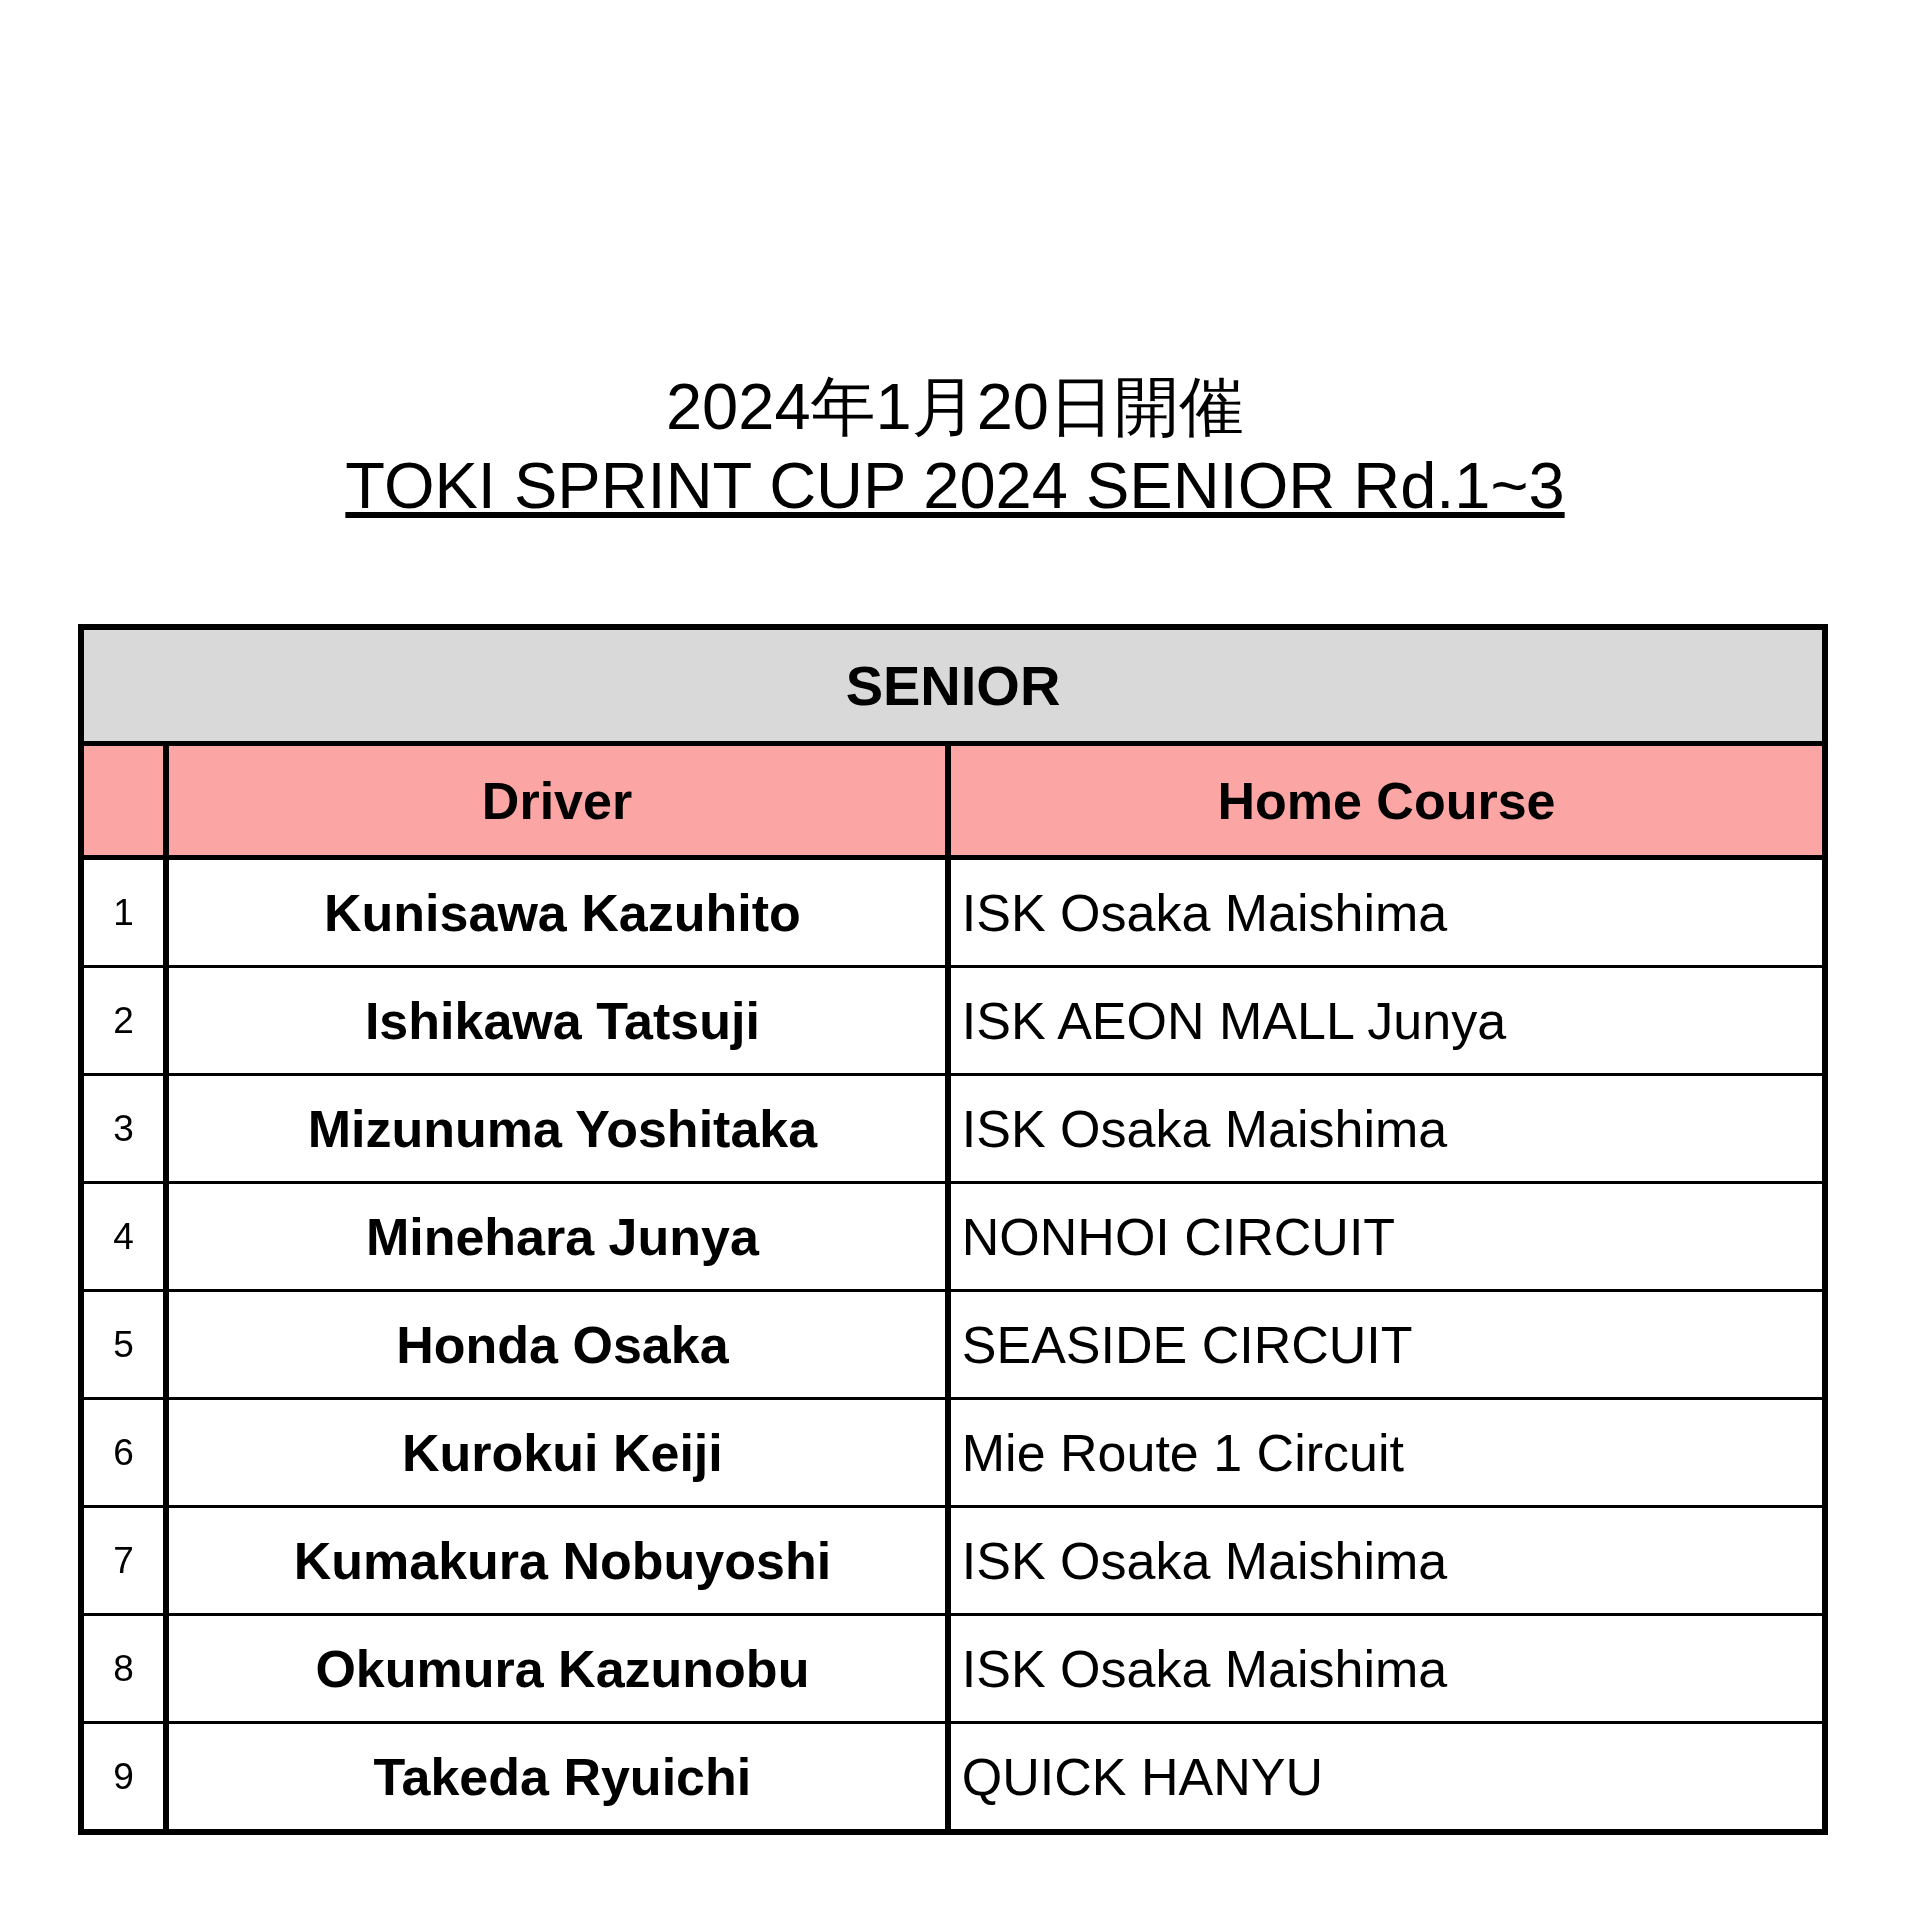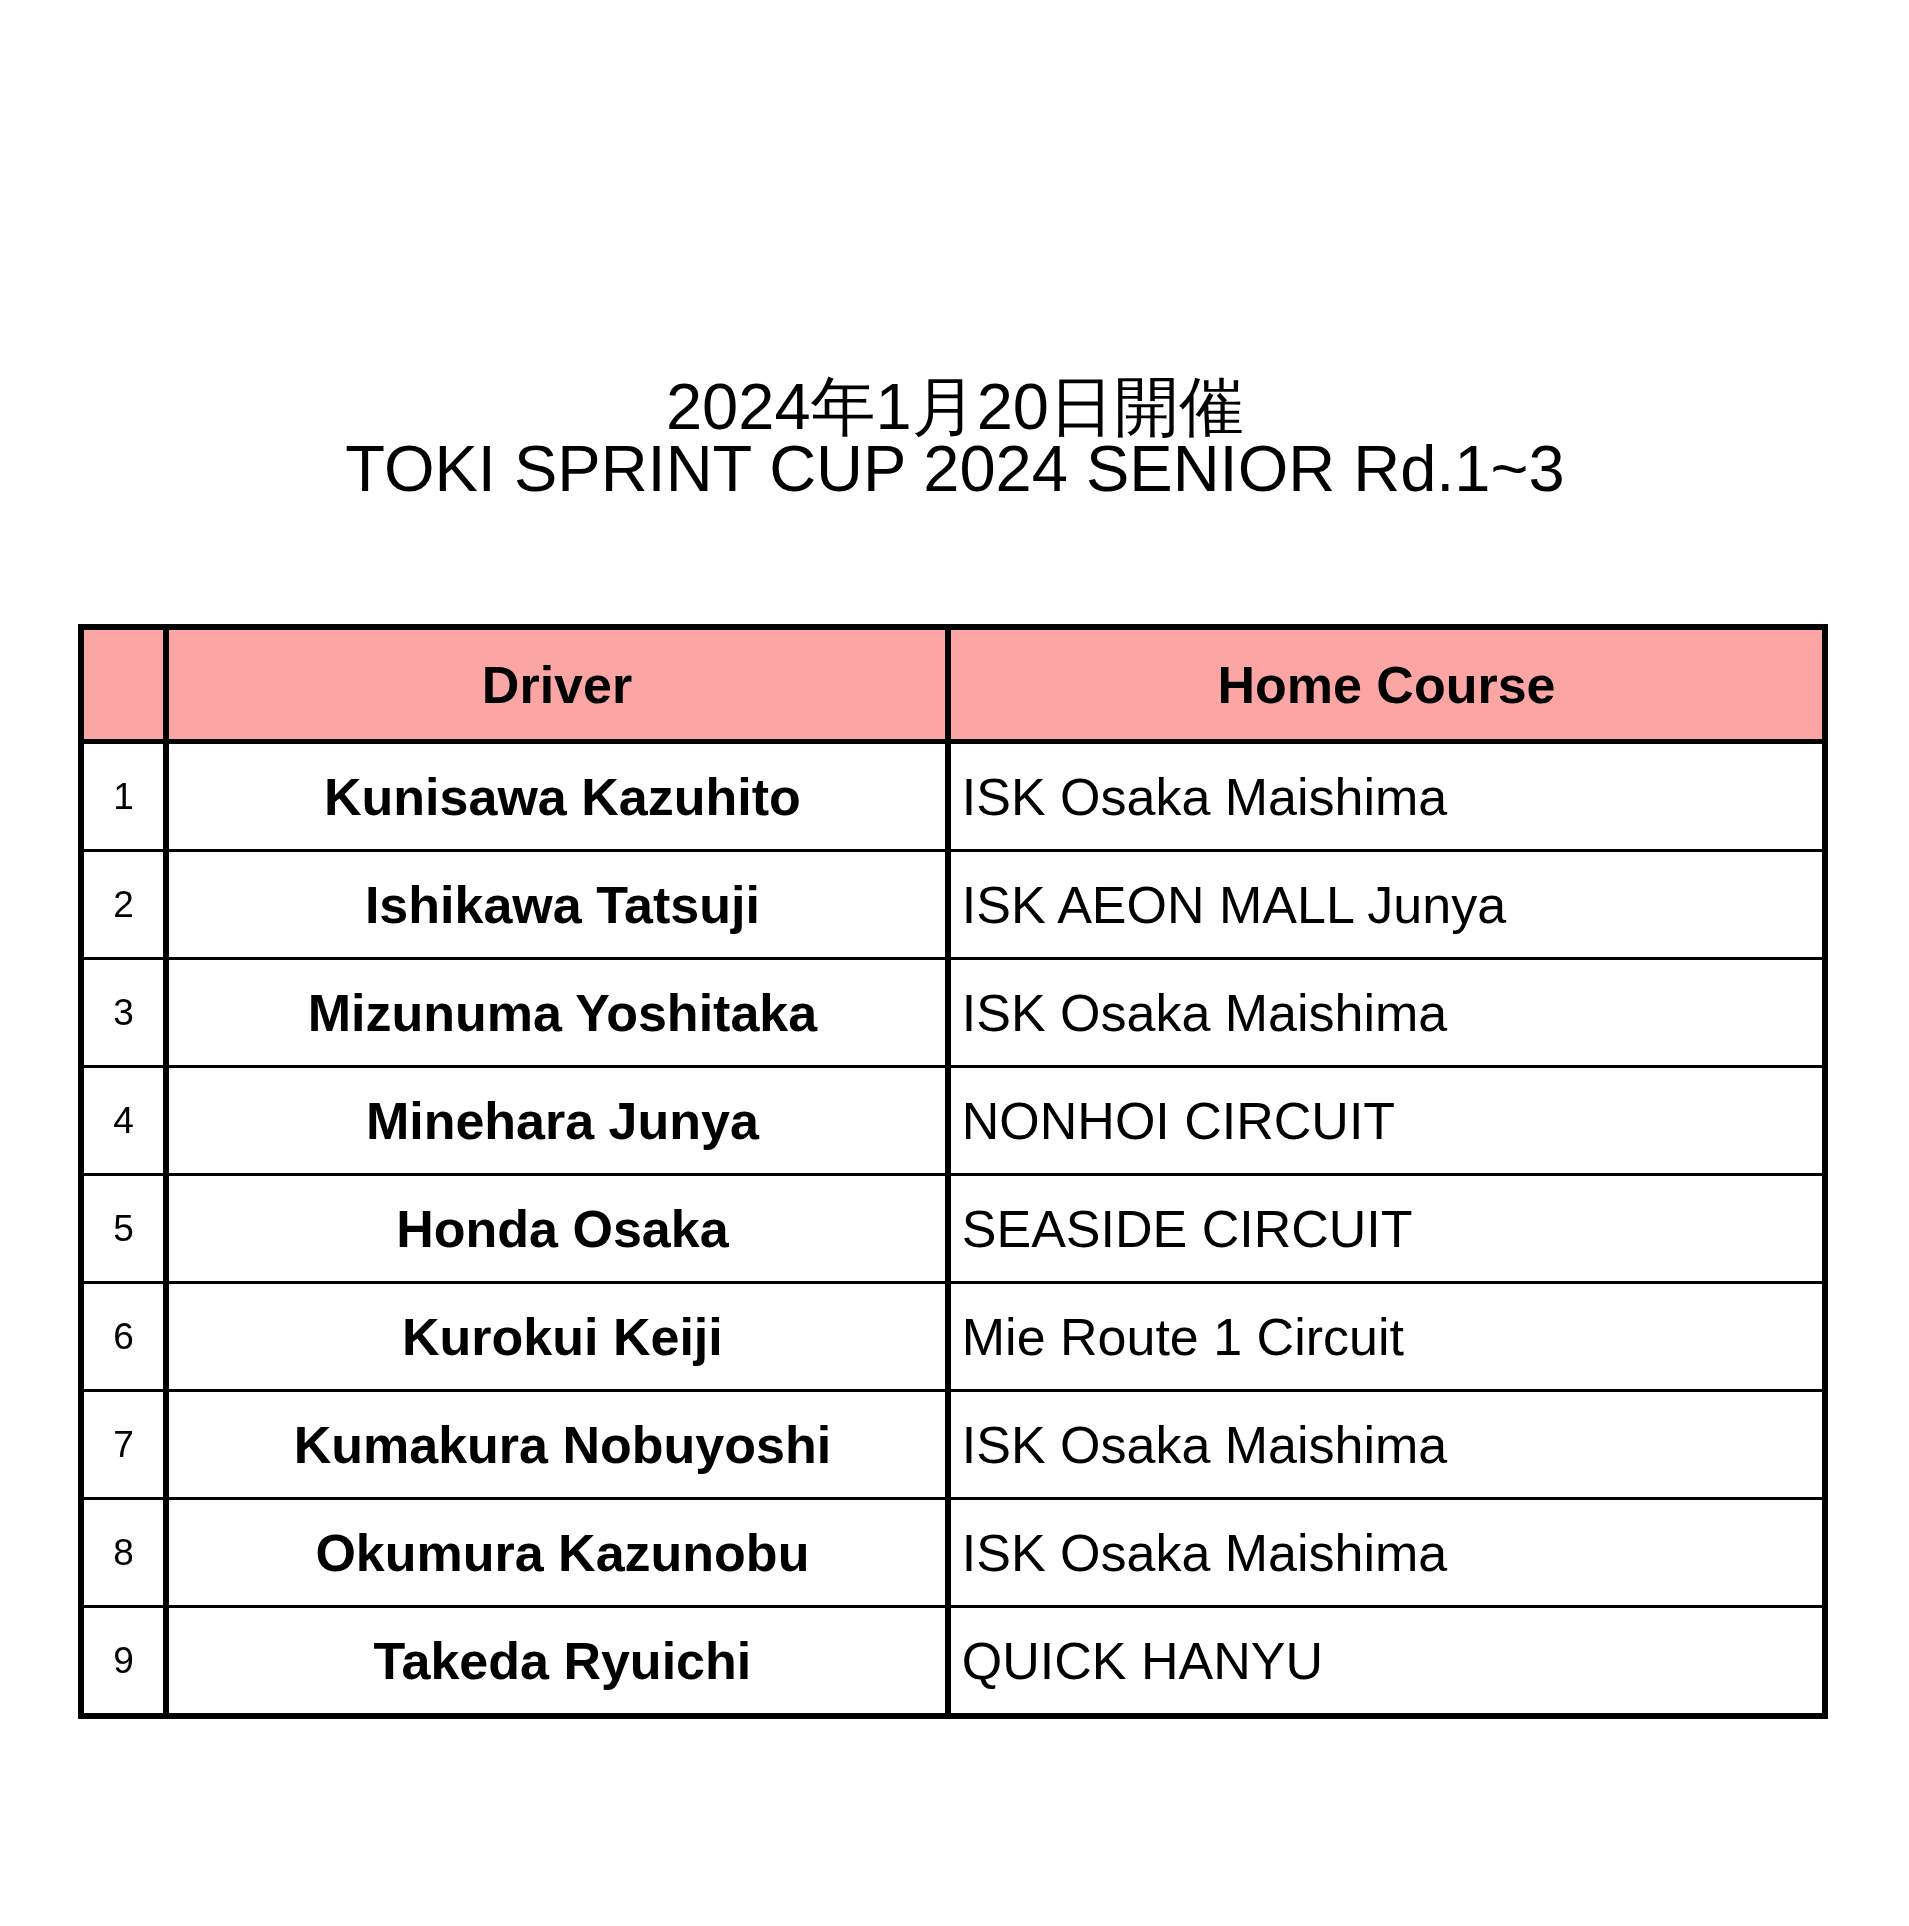--- a/index.html
+++ b/index.html
@@ -15,21 +15,21 @@
     position: absolute;
     left: 0;
     width: 100%;
     text-align: center;
     font-size: 65px;
     line-height: 1.0;
     font-weight: 400;
     white-space: nowrap;
   }
   .doc-title.line1 { top: 374px; }
-  .doc-title.line2 { top: 436px; }
+  .doc-title.line2 { top: 453px; text-decoration: underline; }
 
   table.entry-table {
     position: absolute;
     left: 78px;
     top: 624px;
     width: 1750px;
     border-collapse: collapse;
     table-layout: fixed;
     border: 6.2px solid #000000;
   }
@@ -110,20 +110,23 @@
   <div class="doc-title line1">2024年1月20日開催</div>
   <div class="doc-title line2">TOKI SPRINT CUP 2024 SENIOR Rd.1~3</div>
 
   <table class="entry-table">
     <colgroup>
       <col class="c-no">
       <col class="c-driver">
       <col class="c-home">
     </colgroup>
     <tbody>
+      <tr class="r-class">
+        <td colspan="3" style="background:#d9d9d9;">SENIOR</td>
+      </tr>
       <tr class="r-colhead">
         <td class="cell-no"></td>
         <td class="cell-driver">Driver</td>
         <td class="cell-home">Home Course</td>
       </tr>
 
       <tr class="r-data">
         <td class="cell-no">1</td>
         <td class="cell-driver">Kunisawa Kazuhito</td>
         <td class="cell-home">ISK Osaka Maishima</td>

